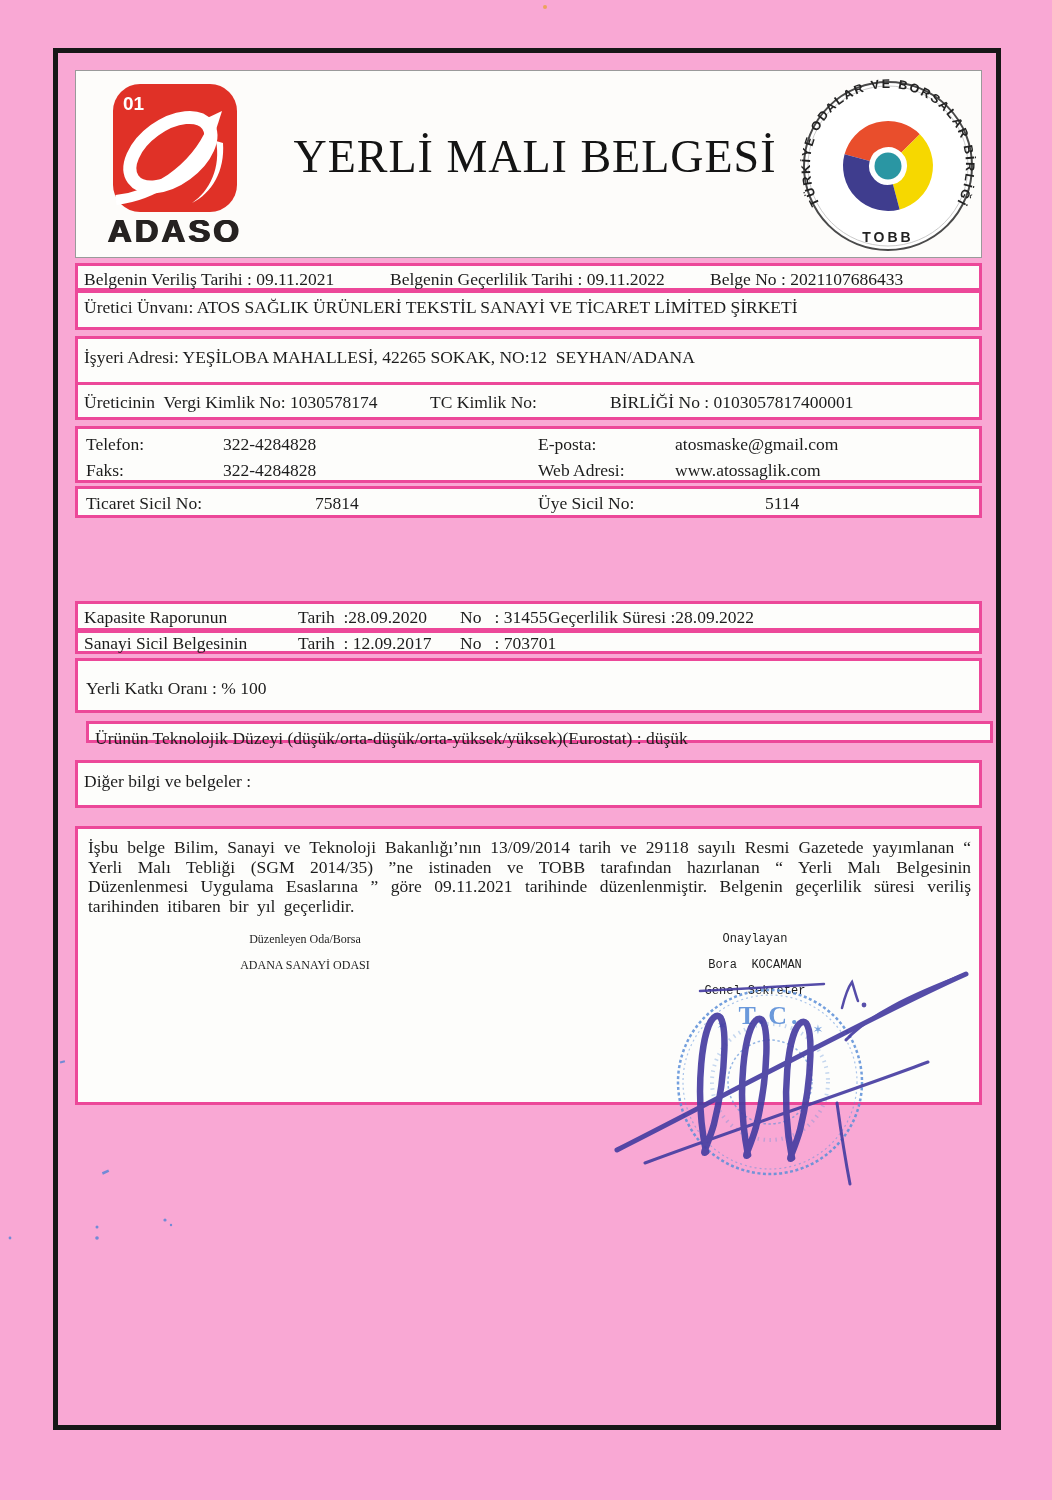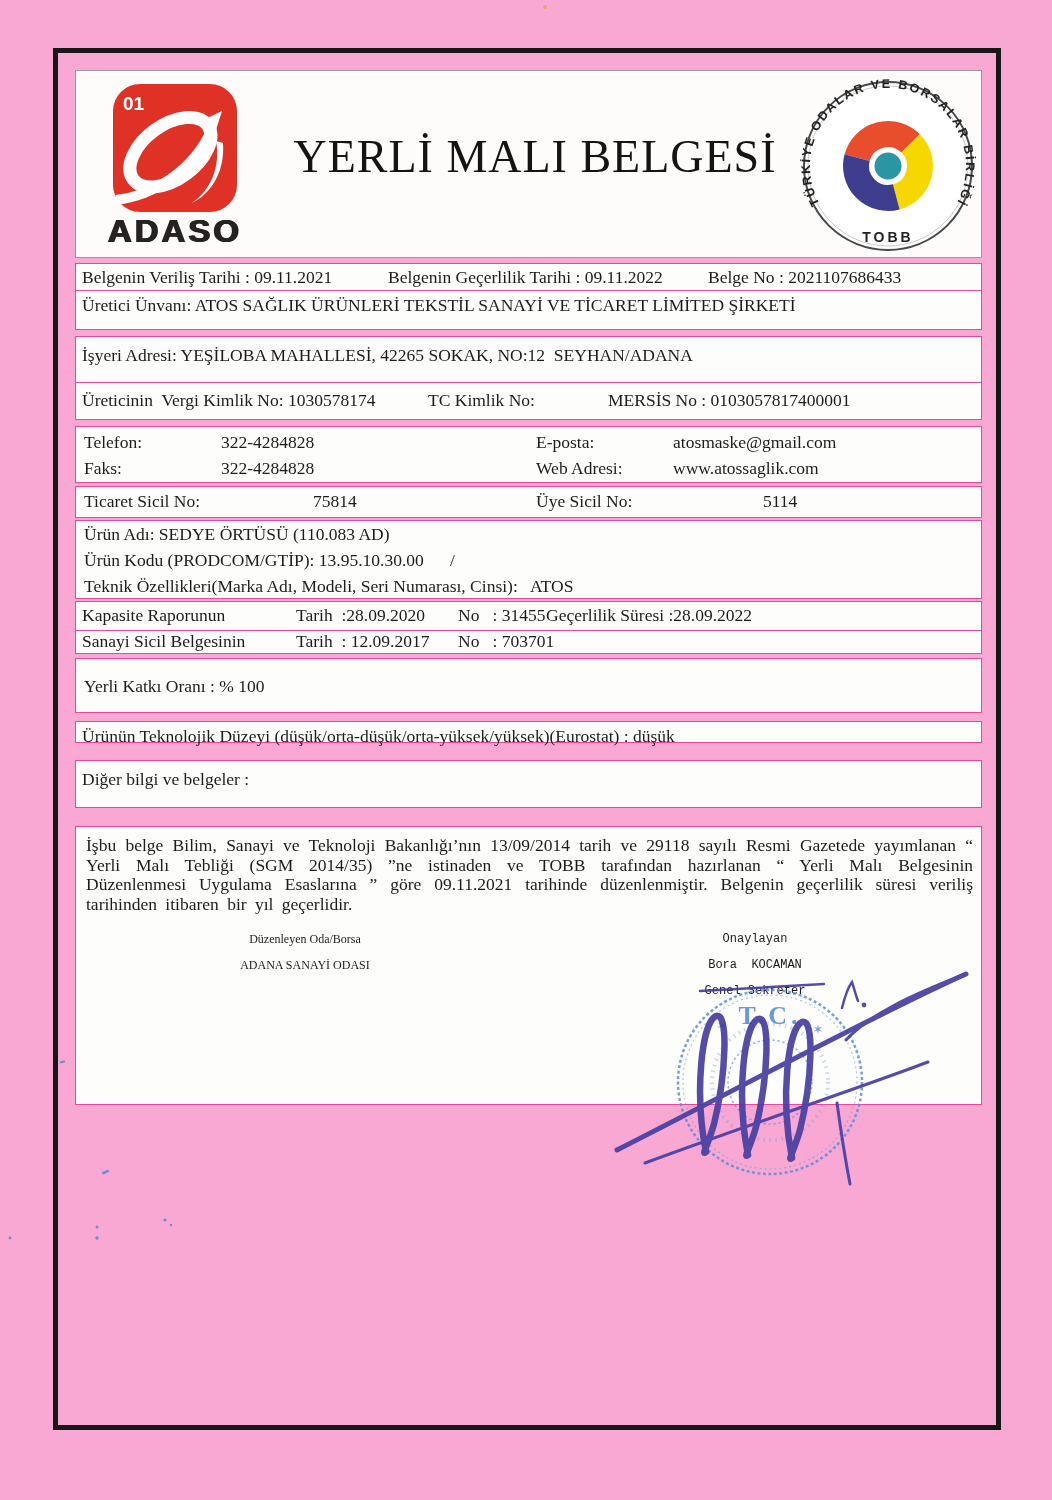--- a/index.html
+++ b/index.html
@@ -21,35 +21,35 @@
     font-size:46px;letter-spacing:1px;color:#141414;white-space:nowrap;
   }
   .adaso-word{
     position:absolute;left:86px;top:213px;width:178px;text-align:center;
     font-family:"Liberation Sans","DejaVu Sans",sans-serif;font-weight:700;
     font-size:33px;letter-spacing:3px;color:#262221;
     text-shadow:0.8px 0 0 #262221,-0.8px 0 0 #262221;
     transform:scaleY(0.95);
   }
   .row{
-    position:absolute;left:75px;width:907px;border:1px solid #ec4899;
+    position:absolute;left:75px;width:907px;border:3px solid #ec4899;
     box-sizing:border-box;background:#fdfdfb;font-size:17.5px;
   }
   .row span{position:absolute;white-space:pre;line-height:21px;}
   .r1{top:263px;height:28px;}
   .r2{top:290px;height:40px;text-align:center;}
   .r3{top:336px;height:56px;}
   .r4{top:382px;height:38px;}
   .r5{top:426px;height:57px;}
   .r6{top:486px;height:32px;}
   .r7{top:520px;height:79px;}
   .r8{top:601px;height:30px;}
   .r9{top:630px;height:24px;}
   .r10{top:658px;height:55px;}
-  .r11{top:721px;height:22px;}
+  .r11{top:721px;height:22px;margin-left:11px;}
   .r12{top:760px;height:48px;}
   .r13{top:826px;height:279px;}
   .statement{
     position:absolute;left:10px;right:8px;top:9px;
     text-align:justify;font-size:17.5px;line-height:19.5px;word-spacing:4px;
   }
   .sig-col{position:absolute;text-align:center;font-size:12px;line-height:26px;}
   .sig-left{left:175px;top:926px;width:260px;}
   .sig-right{left:615px;top:926px;width:280px;font-family:Liberation Mono, monospace;}
   .sig-col div{white-space:pre;}
@@ -108,46 +108,41 @@
     <span style="left:6px;top:4px">Üretici Ünvanı: ATOS SAĞLIK ÜRÜNLERİ TEKSTİL SANAYİ VE TİCARET LİMİTED ŞİRKETİ</span>
   </div>
 
   <div class="row r3">
     <span style="left:6px;top:8px">İşyeri Adresi: YEŞİLOBA MAHALLESİ, 42265 SOKAK, NO:12  SEYHAN/ADANA</span>
   </div>
 
   <div class="row r4">
     <span style="left:6px;top:7px">Üreticinin  Vergi Kimlik No: 1030578174</span>
     <span style="left:352px;top:7px">TC Kimlik No:</span>
-    <span style="left:532px;top:7px">MERSİS No : 0103057817400001</span>
+    <span style="left:532px;top:7px">BİRLİĞİ No : 0103057817400001</span>
   </div>
 
   <div class="row r5">
     <span style="left:8px;top:5px">Telefon:</span>
     <span style="left:145px;top:5px">322-4284828</span>
     <span style="left:8px;top:31px">Faks:</span>
     <span style="left:145px;top:31px">322-4284828</span>
     <span style="left:460px;top:5px">E-posta:</span>
     <span style="left:597px;top:5px">atosmaske@gmail.com</span>
     <span style="left:460px;top:31px">Web Adresi:</span>
     <span style="left:597px;top:31px">www.atossaglik.com</span>
   </div>
 
   <div class="row r6">
     <span style="left:8px;top:4px">Ticaret Sicil No:</span>
     <span style="left:237px;top:4px">75814</span>
     <span style="left:460px;top:4px">Üye Sicil No:</span>
     <span style="left:687px;top:4px">5114</span>
   </div>
 
-  <div class="row r7">
-    <span style="left:8px;top:3px">Ürün Adı: SEDYE ÖRTÜSÜ (110.083 AD)</span>
-    <span style="left:8px;top:29px">Ürün Kodu (PRODCOM/GTİP): 13.95.10.30.00      /</span>
-    <span style="left:8px;top:55px">Teknik Özellikleri(Marka Adı, Modeli, Seri Numarası, Cinsi):   ATOS</span>
-  </div>
 
   <div class="row r8">
     <span style="left:6px;top:3px">Kapasite Raporunun</span>
     <span style="left:220px;top:3px">Tarih  :28.09.2020</span>
     <span style="left:382px;top:3px">No   : 31455</span>
     <span style="left:470px;top:3px">Geçerlilik Süresi :28.09.2022</span>
   </div>
 
   <div class="row r9">
     <span style="left:6px;top:0px">Sanayi Sicil Belgesinin</span>

